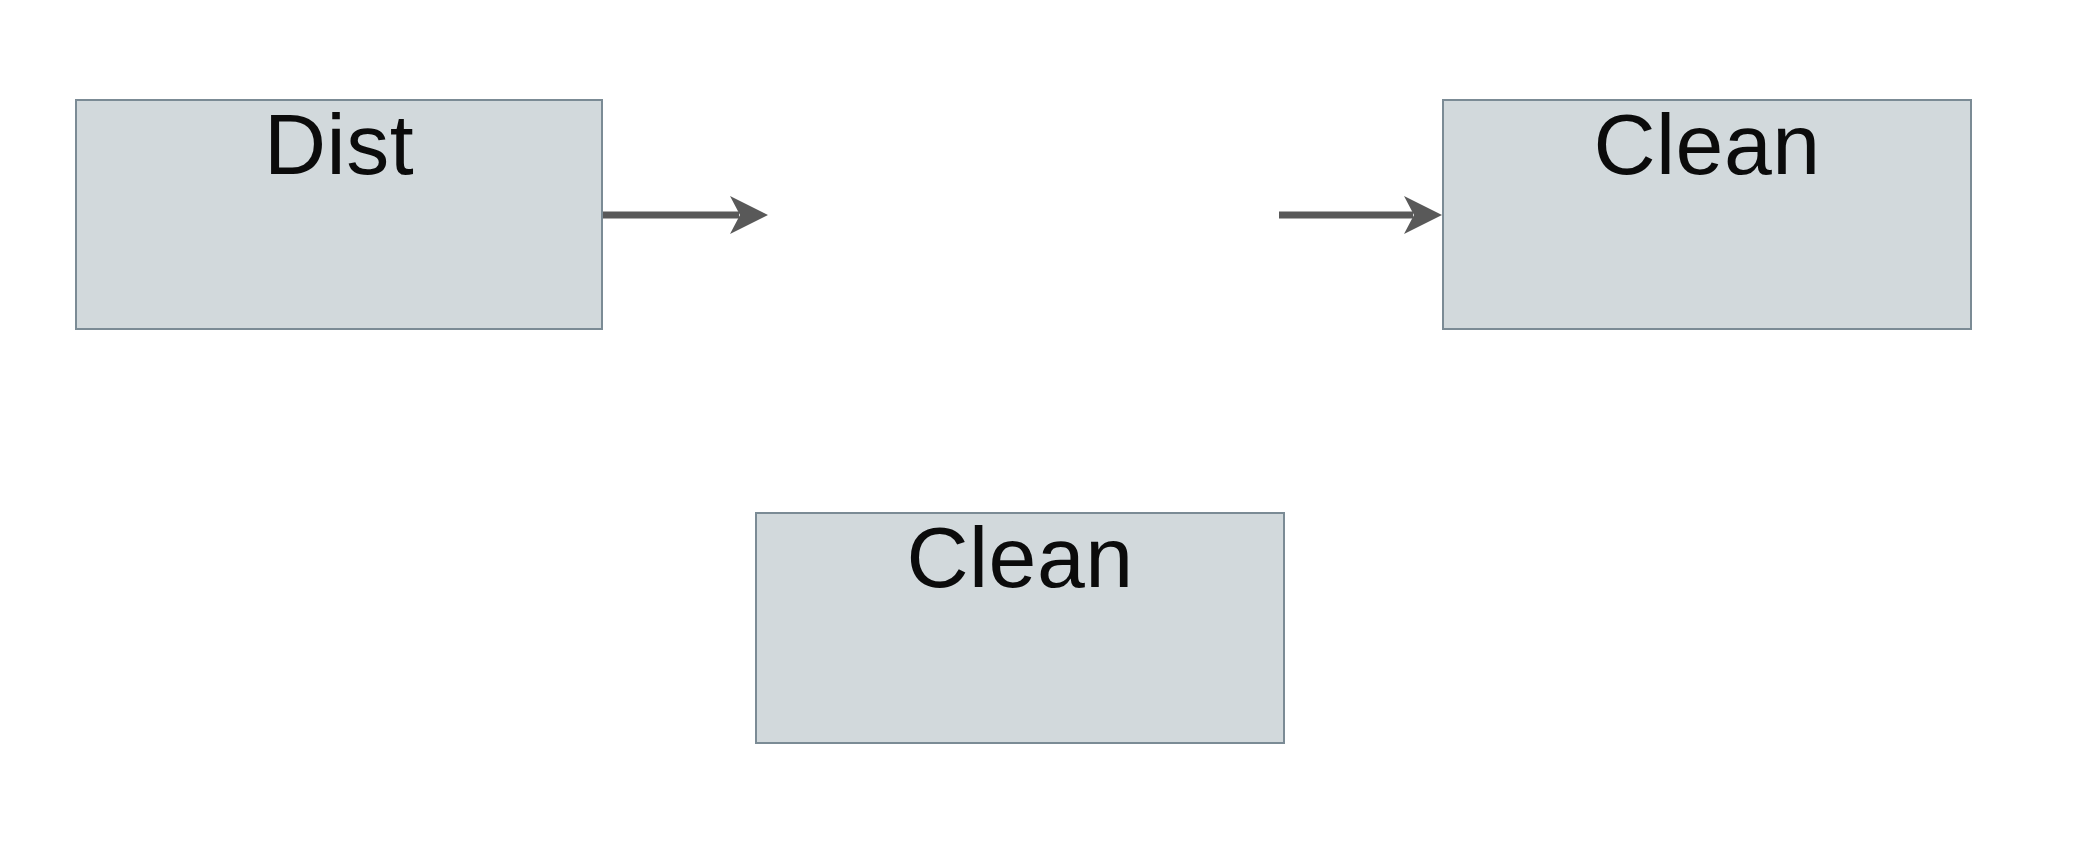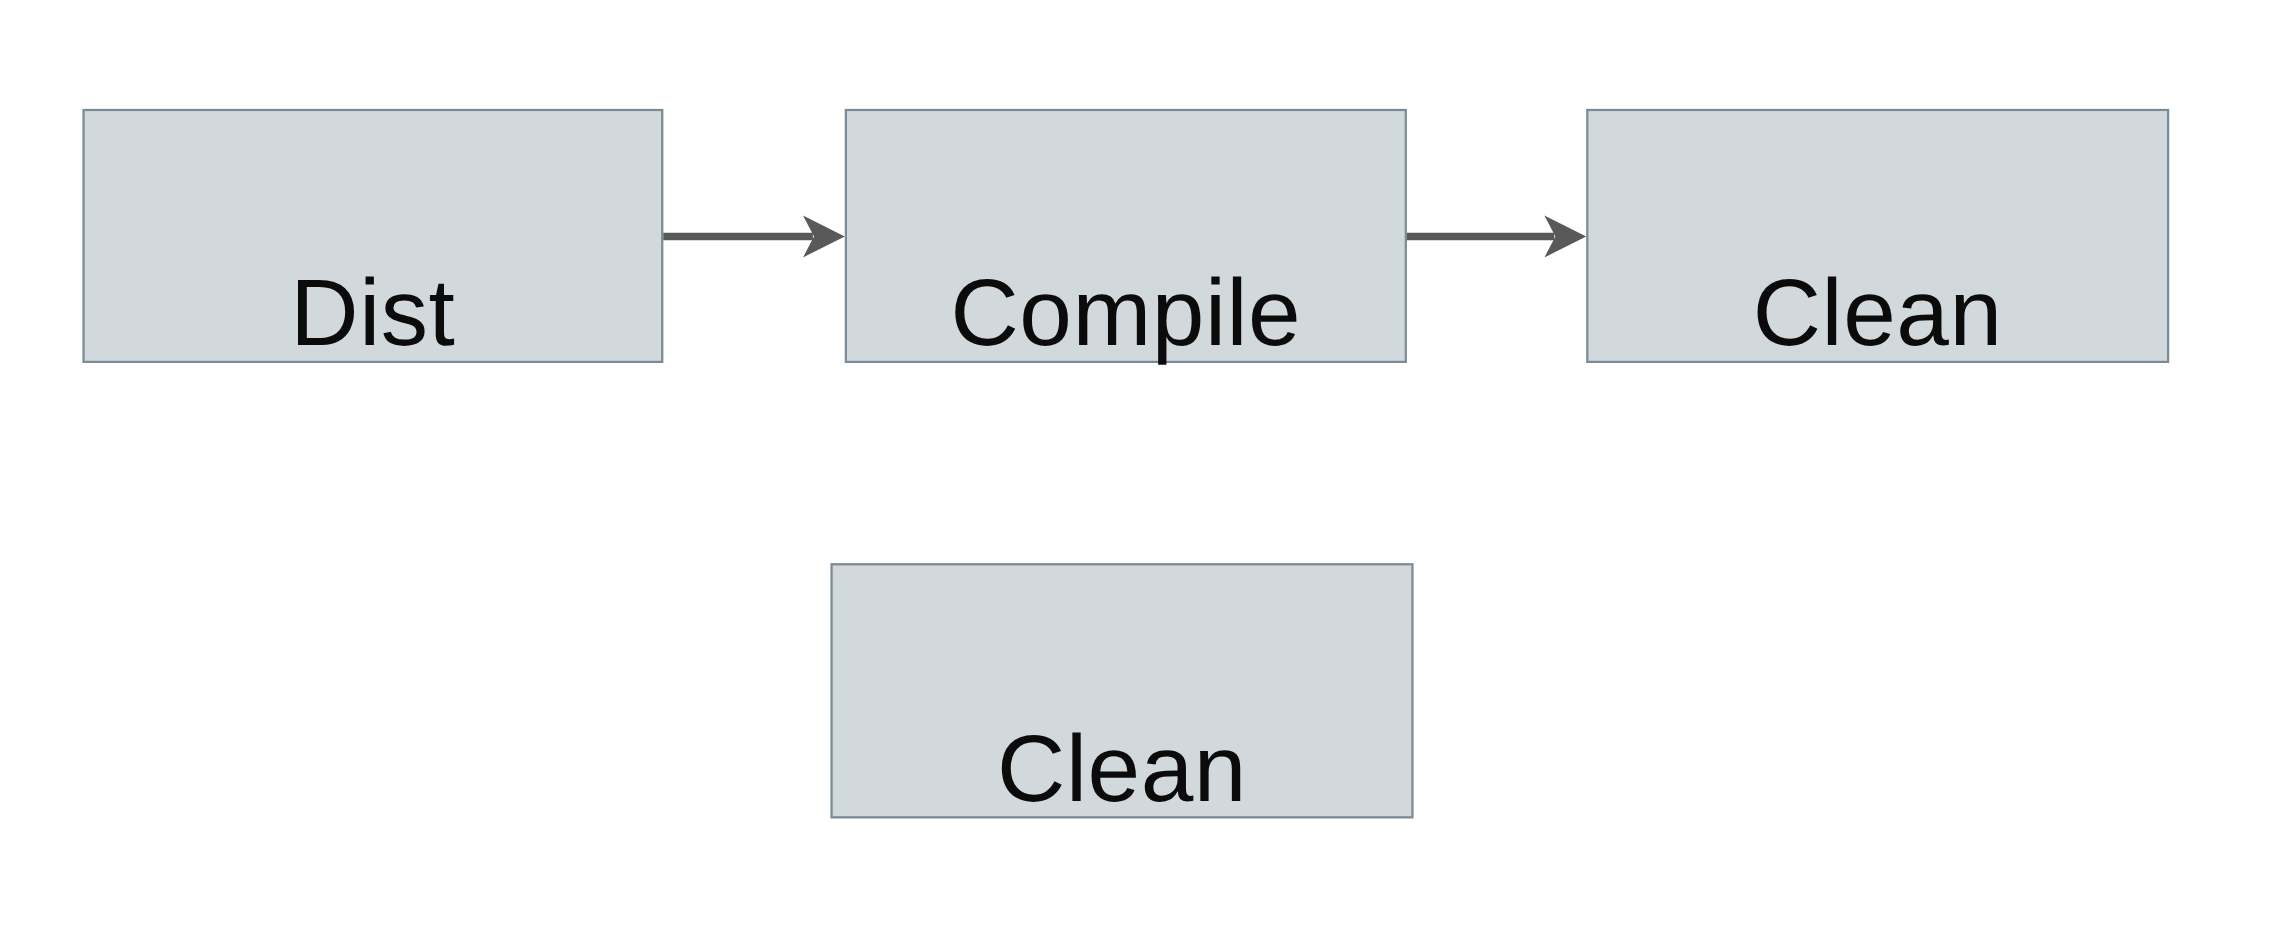--- a/index.html
+++ b/index.html
@@ -19,21 +19,21 @@
   .canvas {
     position: relative;
     width: 2078px; height: 848px;
     background: var(--bg);
   }
   .node {
     position: absolute;
     background: var(--node-fill);
     border: 2px solid var(--node-border);
     display: flex;
-    align-items: flex-end;
+    align-items: flex-start;
     justify-content: center;
   }
   .node-label {
     font-size: 86px;
     line-height: 1;
     color: var(--text);
     letter-spacing: 0.5px;
     white-space: nowrap;
   }
   #node-dist    { left: 75px;   top: 99px;  width: 528px; height: 231px; }
@@ -51,23 +51,20 @@
 </style>
 </head>
 <body>
 
 <div class="canvas">
 
   <div class="node" id="node-dist">
     <span class="node-label">Dist</span>
   </div>
 
-  <div class="node" id="node-compile">
-    <span class="node-label">Compile</span>
-  </div>
 
   <div class="node" id="node-init">
     <span class="node-label">Clean</span>
   </div>
 
   <div class="node" id="node-clean">
     <span class="node-label">Clean</span>
   </div>
 
   <svg class="edge" id="edge-dist-compile" width="165" height="60" viewBox="0 0 165 60">

